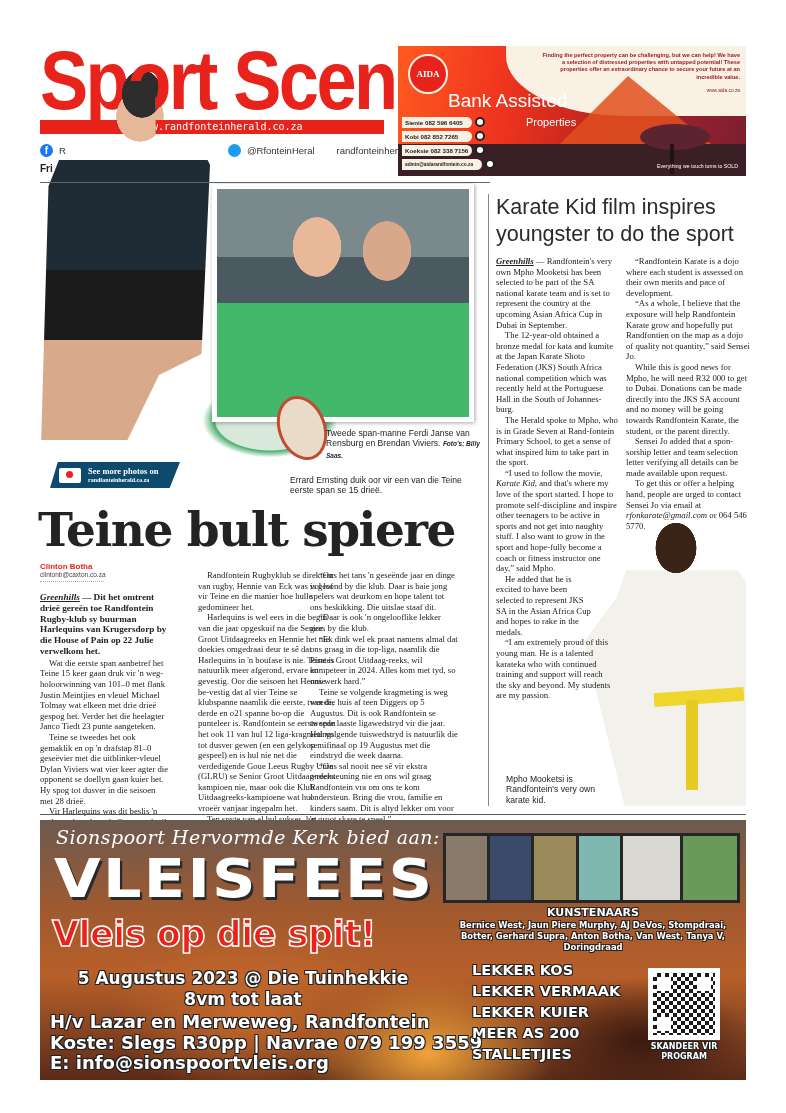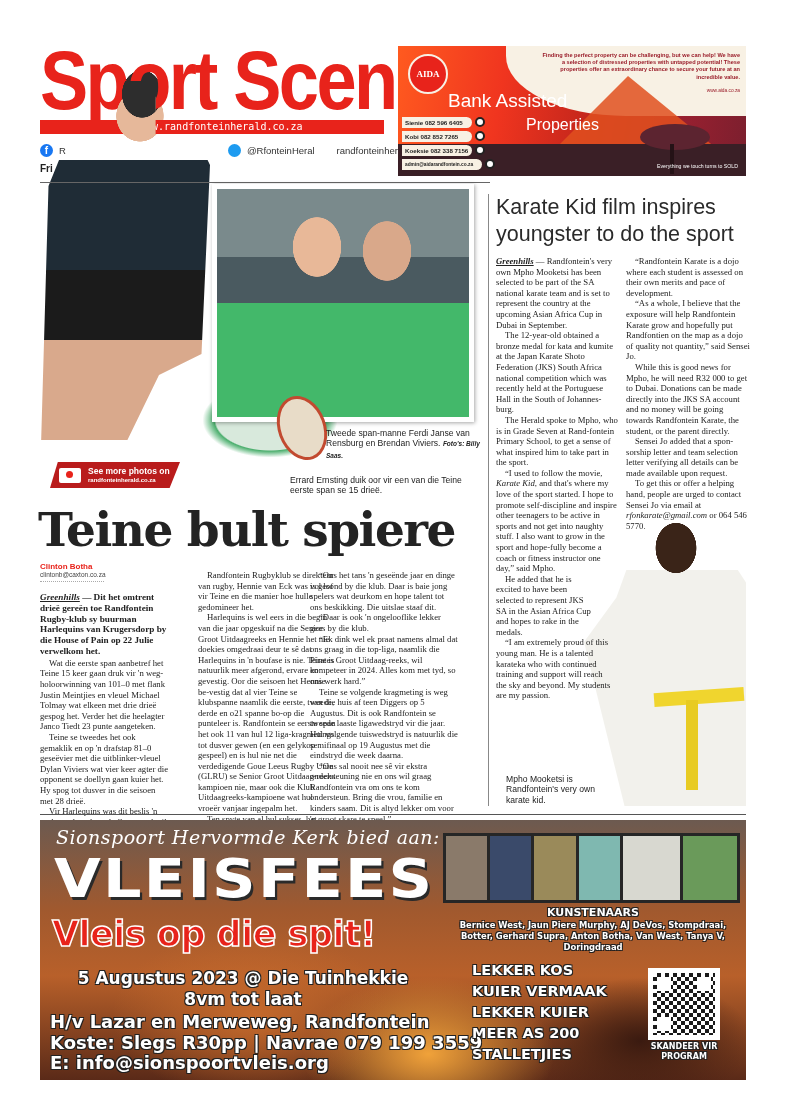--- a/index.html
+++ b/index.html
@@ -45,21 +45,21 @@
     font-size: 5.6px; line-height: 7.2px; color: #9a1d2a; font-weight: 700; }
   .aida-web { position: absolute; right: 6px; top: 42px; font-size: 4.8px; color: #9a1d2a; }
   .aida-logo { position: absolute; left: 10px; top: 8px; width: 40px; height: 40px; border-radius: 50%;
     background: #e8231b; border: 2px solid #f8f1e4; color: #fff; font: 700 9px/36px "Liberation Serif", serif; text-align: center; }
   .aida-mountain { position: absolute; left: 140px; top: 30px; width: 0; height: 0;
     border-left: 90px solid transparent; border-right: 110px solid transparent; border-bottom: 90px solid #e0501e; opacity: .85; }
   .aida-ground { position: absolute; left: 0; bottom: 0; width: 100%; height: 32px; background: #3a1f26; }
   .aida-tree-canopy { position: absolute; right: 36px; top: 78px; width: 70px; height: 26px; border-radius: 50%; background: #5c2430; }
   .aida-tree-trunk { position: absolute; right: 72px; top: 98px; width: 4px; height: 30px; background: #241216; }
   .aida-headline { position: absolute; left: 50px; top: 44px; font-size: 19px; color: #fff; }
-  .aida-sub { position: absolute; left: 128px; top: 70px; font-size: 16px; color: #fff; }
+  .aida-sub { position: absolute; left: 128px; top: 70px; font-size: 11px; color: #fff; }
   .aida-contact { position: absolute; left: 4px; height: 11px; background: #f8f1e4; color: #222;
     font-size: 6.2px; font-weight: 700; line-height: 11px; padding-left: 3px; border-radius: 0 6px 6px 0; }
   .aida-contact .ph { position: absolute; right: -13px; top: 0; width: 10px; height: 10px; border-radius: 50%; background: #fff; border: 2px solid #222; }
   .aida-footer { position: absolute; right: 8px; bottom: 6px; text-align: right; color: #fff; font-size: 5.2px; line-height: 6.6px; }
 
   
   .photo-kick {
     position: absolute; left: 40px; top: 60px; width: 170px; height: 420px;
     background:
       radial-gradient(ellipse 22px 26px at 102px 34px, #2d2d2d 90%, transparent 92%),
@@ -81,23 +81,23 @@
   }
   .ball { position: absolute; left: 278px; top: 395px; width: 48px; height: 66px; border-radius: 50%;
     background: #e8dcc8; border: 3px solid #c24a30; transform: rotate(-20deg); }
   .caption-duo { position: absolute; left: 326px; top: 428px; width: 160px;
     font: 8.6px/10.4px "Liberation Sans", sans-serif; color: #222; }
   .caption-duo .credit { font-style: italic; font-weight: 700; font-size: 6.5px; }
   .caption-tackle { position: absolute; left: 290px; top: 475px; width: 190px;
     font: 8.6px/10.4px "Liberation Sans", sans-serif; color: #222; }
 
   .more-photos {
-    position: absolute; left: 50px; top: 462px; width: 130px; height: 26px; background: #b91c1c;
+    position: absolute; left: 50px; top: 462px; width: 130px; height: 26px; background: #0c4a6e;
     clip-path: polygon(6% 0, 100% 0, 92% 100%, 0 100%);
-    display: flex; align-items: center; font-family: Liberation Sans, sans-serif; color: #fff;
+    display: flex; align-items: center; font-family: Liberation Serif, serif; color: #fff;
   }
   .camera-icon { width: 22px; height: 15px; margin-left: 9px; margin-right: 7px; background: #fff; border-radius: 2px; position: relative; }
   .camera-icon::after { content: ""; position: absolute; left: 7px; top: 3px; width: 7px; height: 7px; border-radius: 50%; background: #e8231b; }
   .more-photos .t1 { font-size: 8.5px; font-weight: 700; line-height: 10px; display: block; }
   .more-photos .t2 { font-size: 6px; font-weight: 700; line-height: 8px; display: block; }
 
   
   .main-headline {
     position: absolute; left: 38px; top: 505px; font-family: "DejaVu Serif", serif; font-weight: 700;
     font-size: 47px; line-height: 50px; color: #232323; letter-spacing: -1.5px; white-space: nowrap;
@@ -314,21 +314,21 @@
     <div class="artist-photo" style="background:#9a8a5a"></div>
     <div class="artist-photo" style="background:#7fb8b0"></div>
     <div class="artist-photo" style="background:#d8d8d0;flex:1.4"></div>
     <div class="artist-photo" style="background:#6a9a5a;flex:1.3"></div>
   </div>
   <div class="kunst-title">KUNSTENAARS</div>
   <div class="kunst-list">Bernice West, Jaun Piere Murphy, AJ DeVos, Stompdraai, Botter, Gerhard Supra, Anton Botha, Van West, Tanya V, Doringdraad</div>
 
   <div class="perks">
     <div>LEKKER KOS</div>
-    <div>KUIER VERMAAK</div>
+    <div>LEKKER VERMAAK</div>
     <div>LEKKER KUIER</div>
     <div>MEER AS 200</div>
     <div>STALLETJIES</div>
   </div>
   <div class="qr">
       <div class="qr-grid"></div>
     </div>
   <div class="qr-label">SKANDEER VIR PROGRAM</div>
 </div>
 

